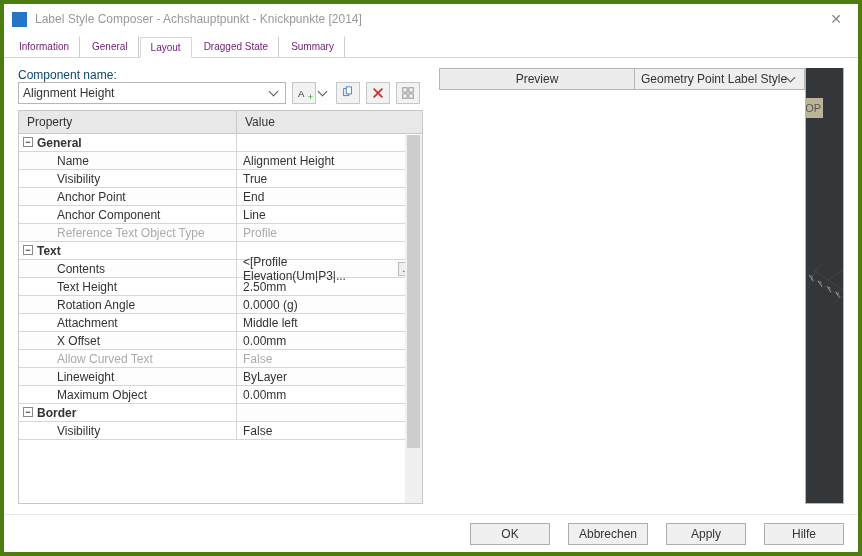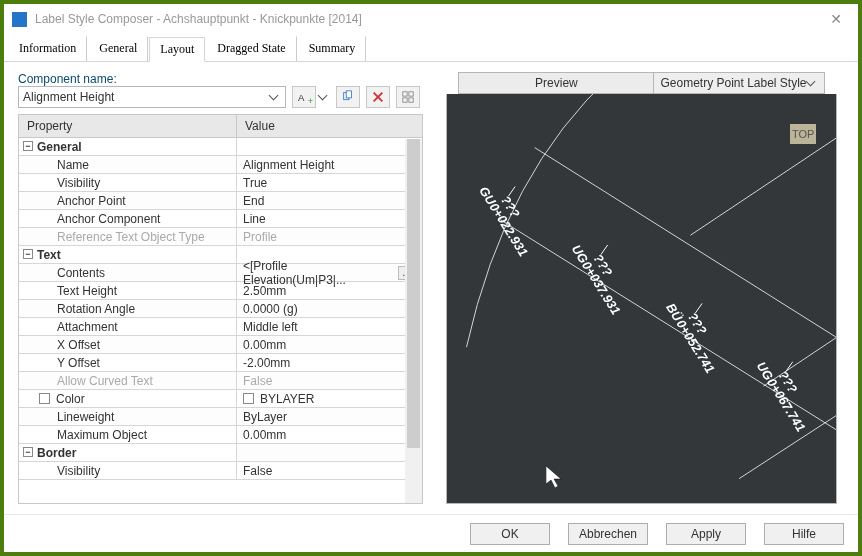--- a/index.html
+++ b/index.html
@@ -19,28 +19,28 @@
   }
   .titlebar .app-icon {
     width: 15px; height: 15px; background: #2574c8; display: inline-block;
   }
   .titlebar .title { flex: 1; }
   .titlebar .close-x { font-size: 14px; color: #888; cursor: pointer; padding: 2px 8px; }
 
   .tabs { display: flex; padding: 2px 4px 0 4px; border-bottom: 1px solid #d6d6d6; }
   .tab {
     padding: 4px 10px; border: 1px solid transparent; border-bottom: none;
-    margin-right: 1px; cursor: pointer; font-size: 12px; color: #000000; font-family: Liberation Serif, serif;
+    margin-right: 1px; cursor: pointer; font-size: 10px; color: #701a75;
   }
   .tab.sep { border-right: 1px solid #ccc; }
   .tab.active { border: 1px solid #d6d6d6; border-bottom: 1px solid #fff; background: #fff; position: relative; top: 1px; }
 
   .body { flex: 1; display: flex; gap: 16px; padding: 10px 14px; }
   .left { width: 405px; display: flex; flex-direction: column; }
-  .right { flex: 1; display: flex; flex-direction: column; align-items: center; }
+  .right { flex: 1; display: flex; flex-direction: row; }
 
   .cname-row { display: flex; align-items: center; gap: 6px; margin-bottom: 6px; }
   .cname-label { color: #0c4a6e; }
   .cname-combo {
     flex: 0 0 268px; height: 22px; border: 1px solid #b6b6b6; display: flex; align-items: center;
     padding: 0 4px; justify-content: space-between; background: #fff; cursor: pointer;
   }
   .dropdown-arrow { width: 7px; height: 7px; border-right: 1.5px solid #555; border-bottom: 1.5px solid #555; transform: rotate(45deg); margin-right: 4px; margin-bottom: 3px; }
 
   .icon-btn {
@@ -211,36 +211,22 @@
             </div>
           <div class="prow">
               <div class="pname inner">Attachment</div>
               <div class="pval">Middle left</div>
             </div>
           <div class="prow">
               <div class="pname inner">X Offset</div>
               <div class="pval">0.00mm</div>
             </div>
           <div class="prow">
-              <div class="pname inner">Y Offset</div>
-              <div class="pval">-2.00mm</div>
-            </div>
-          <div class="prow">
               <div class="pname inner muted">Allow Curved Text</div>
               <div class="pval muted">False</div>
-            </div>
-          <div class="prow">
-              <div class="pname inner">
-                <span class="cb" style="margin-left:-18px; margin-right:6px;"></span>
-                <span>Color</span>
-              </div>
-              <div class="pval">
-                <span class="cb"></span>
-                <span>BYLAYER</span>
-              </div>
             </div>
           <div class="prow">
               <div class="pname inner">Lineweight</div>
               <div class="pval">ByLayer</div>
             </div>
           <div class="prow">
               <div class="pname inner">Maximum Object</div>
               <div class="pval">0.00mm</div>
             </div>
 

